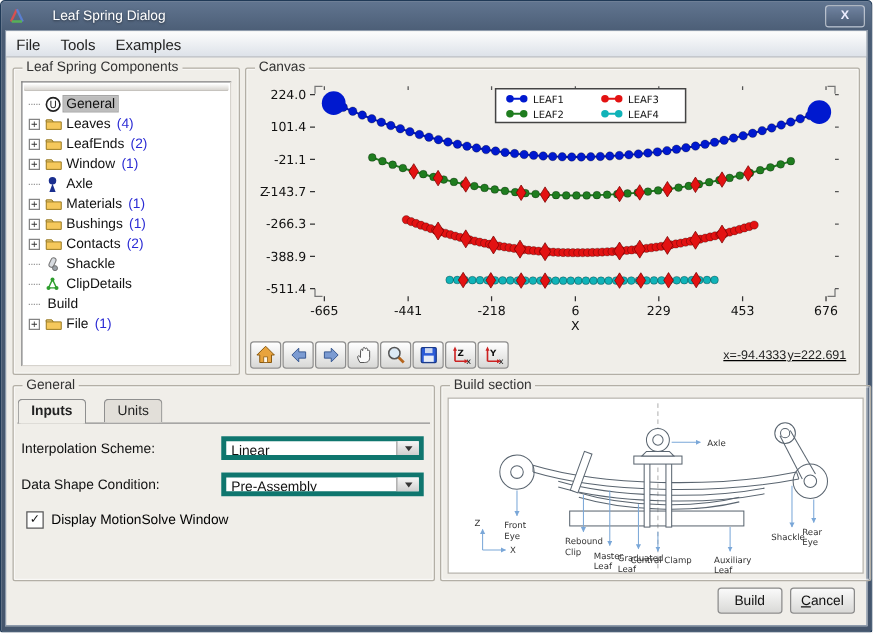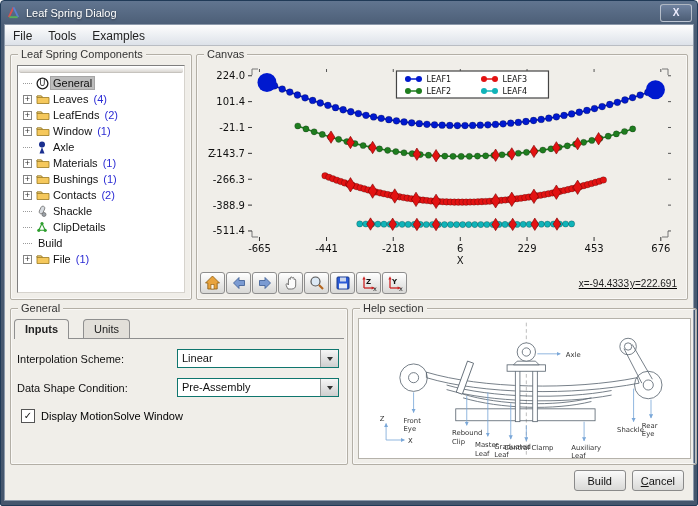--- a/index.html
+++ b/index.html
@@ -1,19 +1,19 @@
 <!DOCTYPE html>
 <html><head>
 <meta charset="utf-8">
 <style>
   html,body{margin:0;padding:0;background:#fff;font-family:"Liberation Sans",sans-serif;}
   .window{width:698px;height:506px;box-sizing:border-box;background:linear-gradient(180deg,#617590 0,#4a5c74 26px,#45566d 100%);
     border:1px solid #203a57;border-radius:4px 4px 2px 2px;padding:0 3px 3px 3px;position:relative;}
   .titlebar{height:23px;display:flex;align-items:center;color:#fff;font-size:11px;padding:0 2px;}
-  .titlebar .ttl{margin-left:5px;text-shadow:0 1px 2px rgba(0,0,0,.5);}
+  .titlebar .ttl{margin-left:21px;text-shadow:0 1px 2px rgba(0,0,0,.5);}
   .closebtn{margin-left:auto;width:30px;height:16px;border:1px solid rgba(255,255,255,.55);border-radius:3px;
     background:linear-gradient(#7083a0,#4c5d75);color:#eef;font-size:10px;font-weight:bold;display:flex;align-items:center;justify-content:center;cursor:default;}
   .client{background:#f0eee9;height:477px;border:1px solid #8d9aab;box-sizing:border-box;display:flex;flex-direction:column;}
   .menubar{height:20px;background:linear-gradient(#fdfdfd,#dde2e9);border-bottom:1px solid #b9bdc3;display:flex;align-items:flex-end;font-size:12px;color:#222;}
   .menubar span{padding:2px 8px;}
   .content{flex:1;padding:2px 5px 0 5px;display:flex;flex-direction:column;}
   .row1{display:flex;height:252px;}
   .row2{display:flex;height:163px;margin-top:2px;}
   .gbox{position:relative;border:1px solid #b3afa6;border-radius:2px;box-sizing:border-box;margin-top:6px;box-shadow:inset 0 0 0 1px rgba(255,255,255,.6);}
   .gbox>.glabel{position:absolute;top:-8px;left:7px;background:#f0eee9;padding:0 3px;font-size:11px;color:#333;line-height:14px;}
@@ -34,21 +34,21 @@
   .tbtn{width:25px;height:22px;background:linear-gradient(#ffffff,#d8d8d6);border:1px solid #8e8e8e;border-radius:3px;
     display:flex;align-items:center;justify-content:center;box-sizing:border-box;}
   .coords{margin-left:auto;font-size:10px;color:#222;padding-right:8px;display:flex;gap:1px;}
   .general-box{width:341px;margin-right:4px;font-size:11px;}
   .tabs{display:flex;align-items:flex-end;margin:10px 0 0 3px;position:relative;z-index:2;}
   .tab{border:1px solid #8f8f8f;border-bottom:none;border-radius:4px 4px 0 0;padding:3px 10px 3px 10px;background:#e2dfd9;color:#222;margin-right:14px;}
   .tab.active{background:#f0eee9;font-weight:bold;padding-bottom:4px;margin-bottom:-1px;}
   .tabline{border-top:1px solid #8f8f8f;margin:0 3px;position:relative;z-index:1;}
   .fieldrow{display:flex;align-items:center;margin:10px 8px 0 6px;}
   .fieldrow .flabel{flex:0 0 160px;color:#111;}
-  .combo{display:flex;width:162px;height:19px;border:1px solid #0f766e;background:#fff;box-sizing:border-box;align-items:stretch;}
+  .combo{display:flex;width:162px;height:19px;border:4px solid #0f766e;background:#fff;box-sizing:border-box;align-items:stretch;}
   .combo .val{flex:1;padding:2px 4px;font-size:11px;color:#111;overflow:hidden;}
   .combo .cbtn{width:17px;background:linear-gradient(#f6f6f6,#cfcfcf);border-left:1px solid #9a9a9a;display:flex;align-items:center;justify-content:center;}
   .combo .arrow{width:0;height:0;border-left:3.5px solid transparent;border-right:3.5px solid transparent;border-top:4px solid #333;}
   .checkrow{display:flex;align-items:center;margin:12px 8px 0 10px;gap:6px;}
   .checkbox{width:12px;height:12px;border:1px solid #555;background:#fff;font-size:10px;line-height:11px;text-align:center;color:#111;flex:none;}
   .help-box{flex:1;display:flex;}
   .help-inner{flex:1;margin:9px 5px 5px 5px;background:#fff;border:1px solid #b5b2aa;}
   .footer{display:flex;justify-content:flex-end;align-items:center;gap:6px;padding:5px 4px 0 0;}
   .fbtn{min-width:52px;height:21px;background:linear-gradient(#fafafa,#d9d9d7);border:1px solid #8a8a8a;border-radius:3px;
     font-size:11px;color:#111;display:flex;align-items:center;justify-content:center;padding:0 8px;box-sizing:border-box;}
@@ -606,21 +606,21 @@
                   <span class="arrow"></span>
                 </span>
             </span>
           </div>
           <div class="checkrow">
             <span class="checkbox"><span>✓</span></span>
             <span>Display MotionSolve Window</span>
           </div>
         </div>
         <div class="gbox help-box">
-          <span class="glabel">Help section</span>
+          <span class="glabel">Build section</span>
           <div class="help-inner">
             <svg width="331" height="143" viewBox="0 0 334 156">
               <defs>
                 <marker id="ah" markerWidth="6" markerHeight="6" refX="4.5" refY="2.5" orient="auto">
                   <path d="M0 0 L5 2.5 L0 5 Z" fill="#7aa7d8"></path>
                 </marker>
               </defs>
               <g stroke="#5a6570" stroke-width="0.9" fill="none">
                 <line x1="169" y1="4" x2="169" y2="148" stroke="#999" stroke-width="0.7" stroke-dasharray="4 3"></line>
                 <circle cx="46" cy="64" r="15"></circle>

